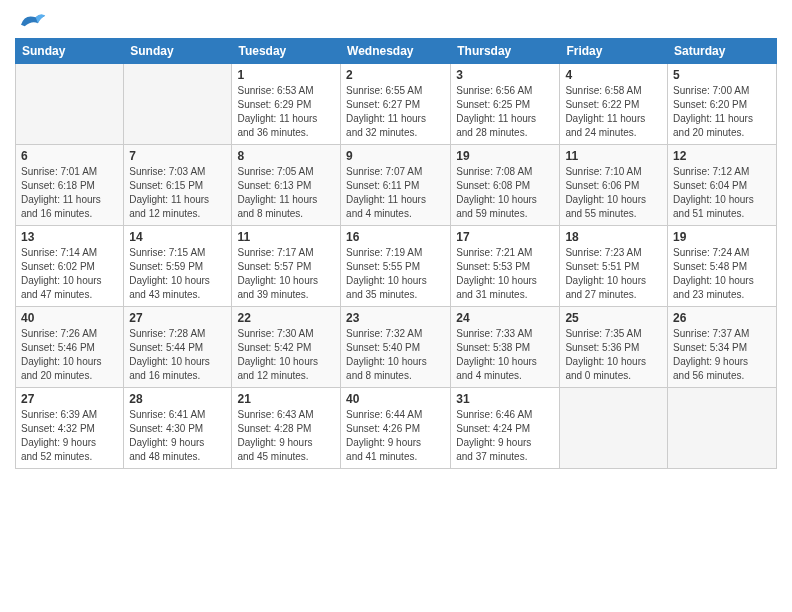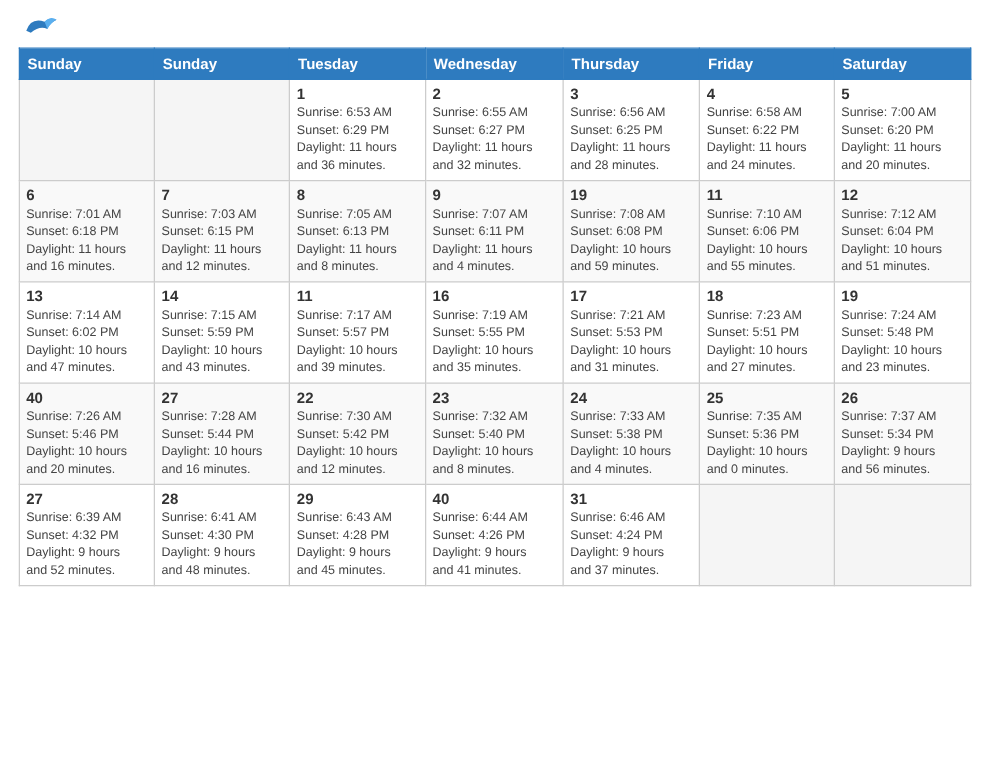--- a/index.html
+++ b/index.html
@@ -235,21 +235,21 @@
       <tr>
         <td>
           <span class="day-num">27</span>
           <div class="day-info">Sunrise: 6:39 AM<br>Sunset: 4:32 PM<br>Daylight: 9 hours<br>and 52 minutes.</div>
         </td>
         <td>
           <span class="day-num">28</span>
           <div class="day-info">Sunrise: 6:41 AM<br>Sunset: 4:30 PM<br>Daylight: 9 hours<br>and 48 minutes.</div>
         </td>
         <td>
-          <span class="day-num">29</span>
+          <span class="day-num">21</span>
           <div class="day-info">Sunrise: 6:43 AM<br>Sunset: 4:28 PM<br>Daylight: 9 hours<br>and 45 minutes.</div>
         </td>
         <td>
           <span class="day-num">40</span>
           <div class="day-info">Sunrise: 6:44 AM<br>Sunset: 4:26 PM<br>Daylight: 9 hours<br>and 41 minutes.</div>
         </td>
         <td>
           <span class="day-num">31</span>
           <div class="day-info">Sunrise: 6:46 AM<br>Sunset: 4:24 PM<br>Daylight: 9 hours<br>and 37 minutes.</div>
         </td>

